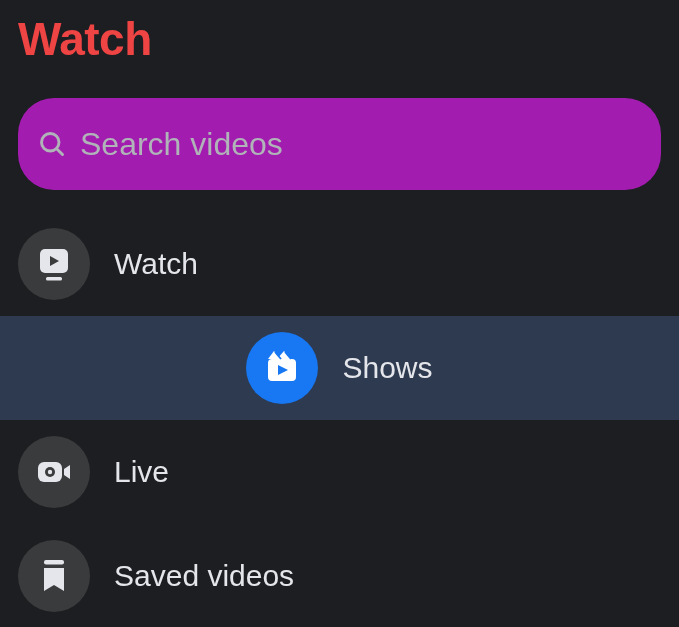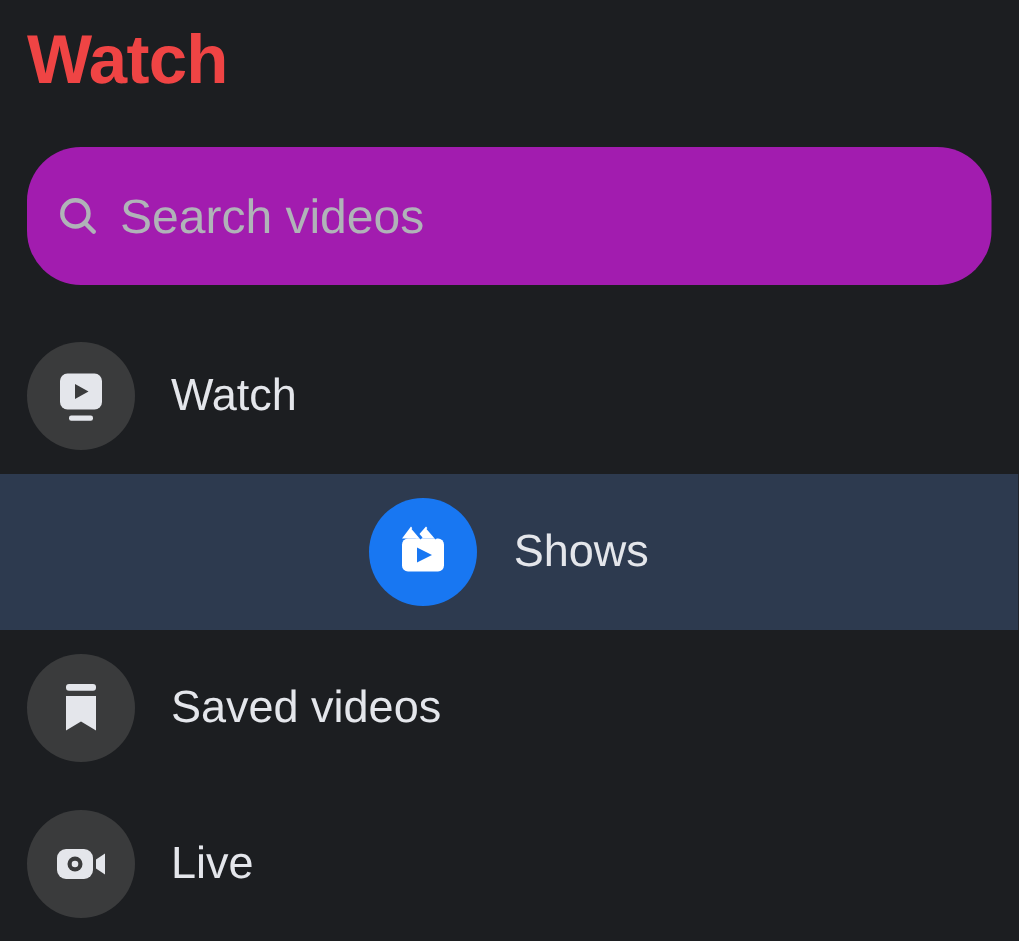--- a/index.html
+++ b/index.html
@@ -124,32 +124,32 @@
         <line x1="23" y1="4" x2="29" y2="11" stroke="#1877f2" stroke-width="1.8"></line>
         <polygon points="16,17 16,27 26,22" fill="#1877f2"></polygon>
       </svg>
     </div>
     <span class="nav-label">Shows</span>
   </div>
 
   <div class="nav-item">
     <div class="icon-circle">
       <svg class="icon-svg" viewBox="0 0 40 40">
-        <rect x="10" y="4" width="20" height="4.5" rx="2" fill="#e4e6eb"></rect>
-        <path d="M10 12 L30 12 L30 35 L20 29 L10 35 Z" fill="#e4e6eb"></path>
-      </svg>
-    </div>
-    <span class="nav-label">Saved videos</span>
-  </div>
-
-  <div class="nav-item">
-    <div class="icon-circle">
-      <svg class="icon-svg" viewBox="0 0 40 40">
         <rect x="4" y="10" width="24" height="20" rx="6" fill="#e4e6eb"></rect>
         <circle cx="16" cy="20" r="5" fill="#3a3b3c"></circle>
         <circle cx="16" cy="20" r="2.2" fill="#e4e6eb"></circle>
         <path d="M30 17 L36 13 L36 27 L30 23 Z" fill="#e4e6eb"></path>
       </svg>
     </div>
     <span class="nav-label">Live</span>
   </div>
 
+  <div class="nav-item">
+    <div class="icon-circle">
+      <svg class="icon-svg" viewBox="0 0 40 40">
+        <rect x="10" y="4" width="20" height="4.5" rx="2" fill="#e4e6eb"></rect>
+        <path d="M10 12 L30 12 L30 35 L20 29 L10 35 Z" fill="#e4e6eb"></path>
+      </svg>
+    </div>
+    <span class="nav-label">Saved videos</span>
+  </div>
+
 </div>
 
 </body></html>

